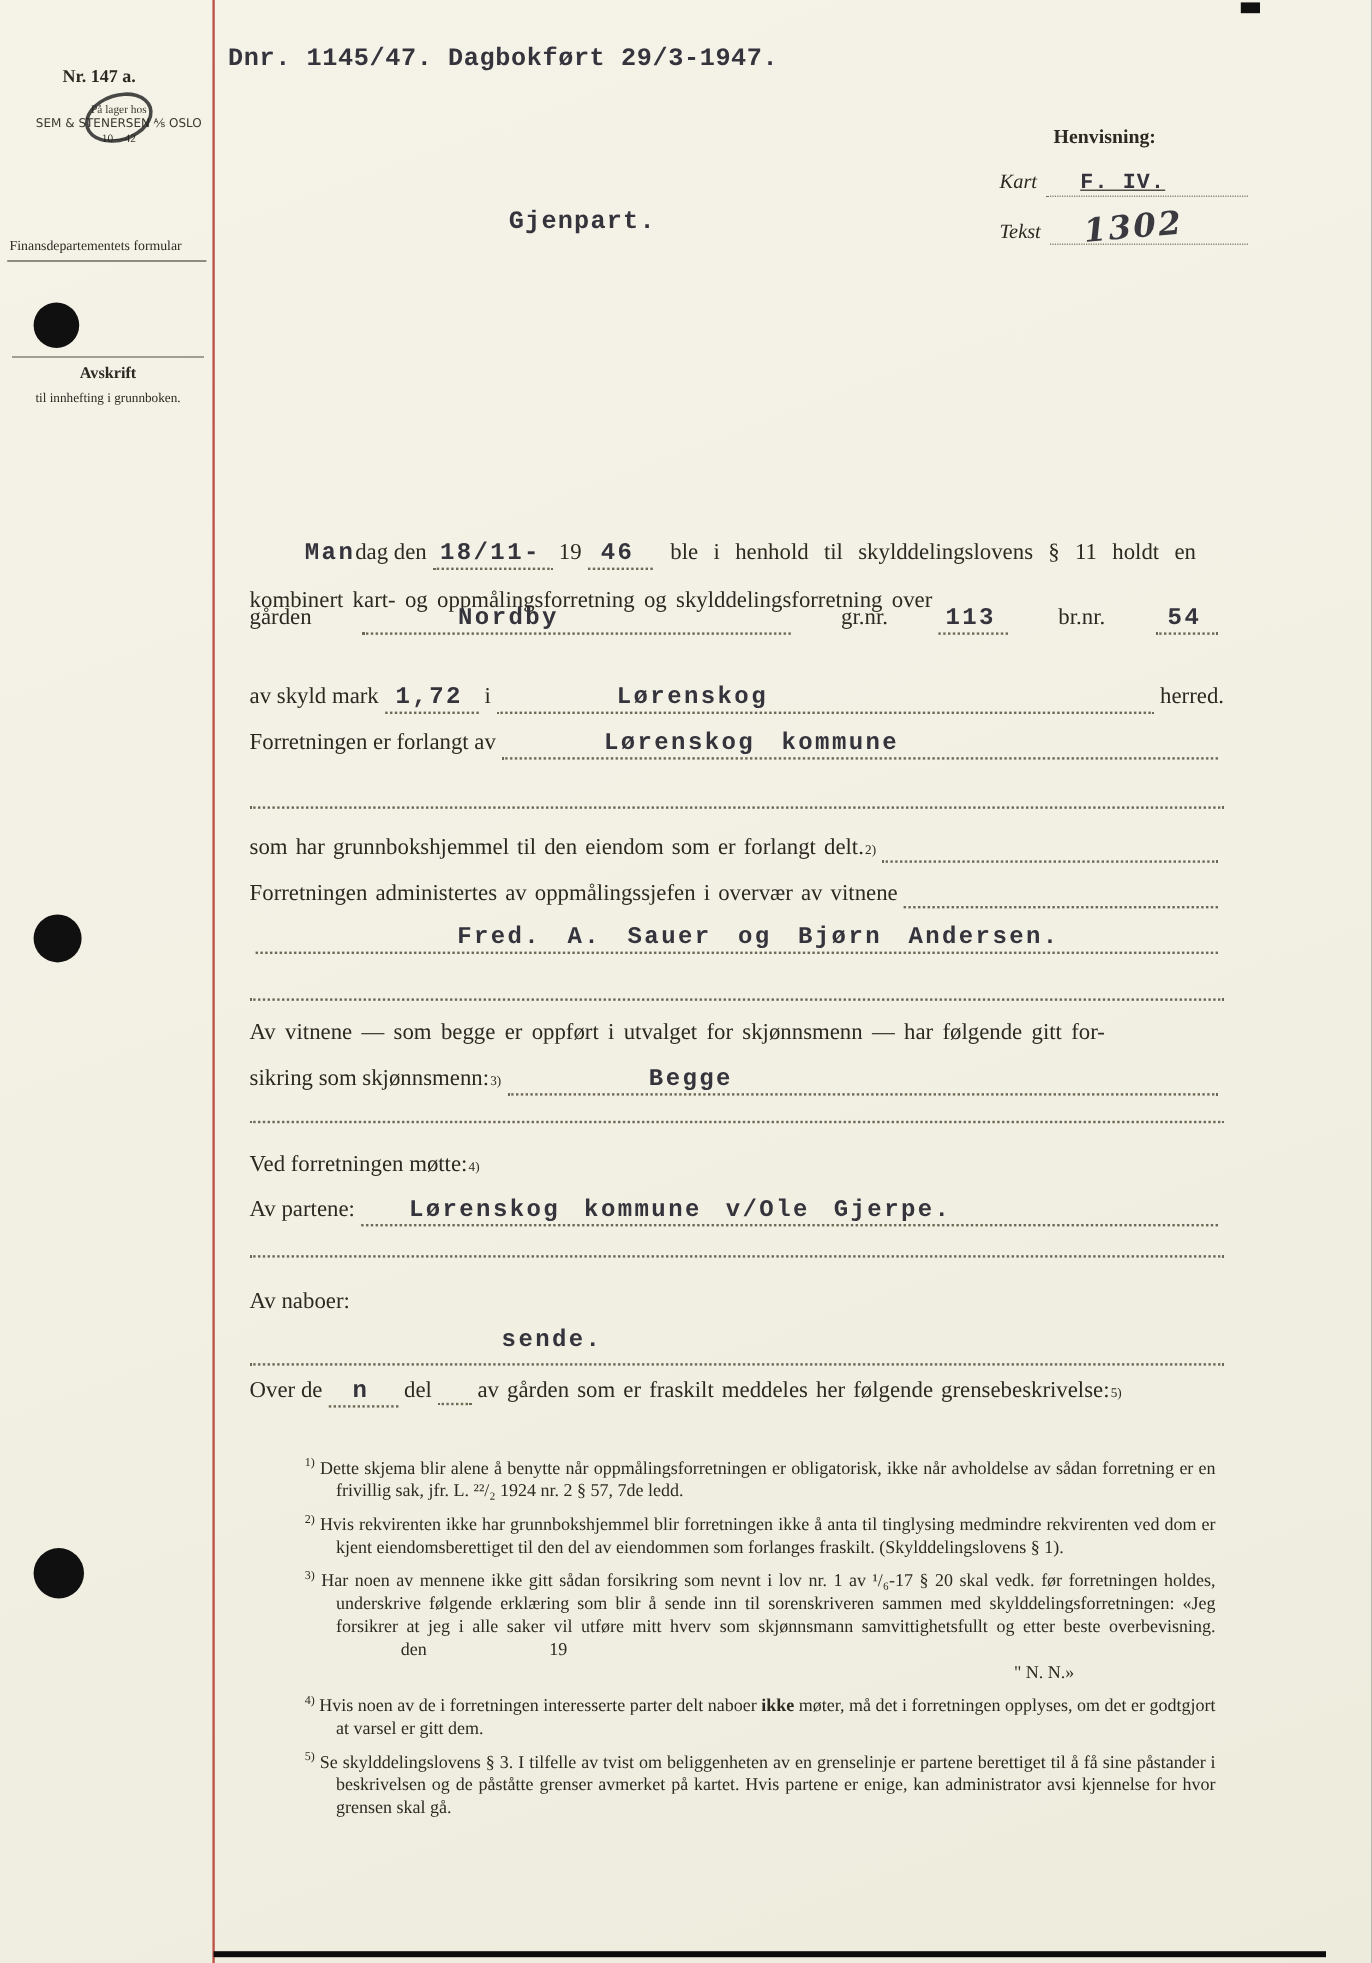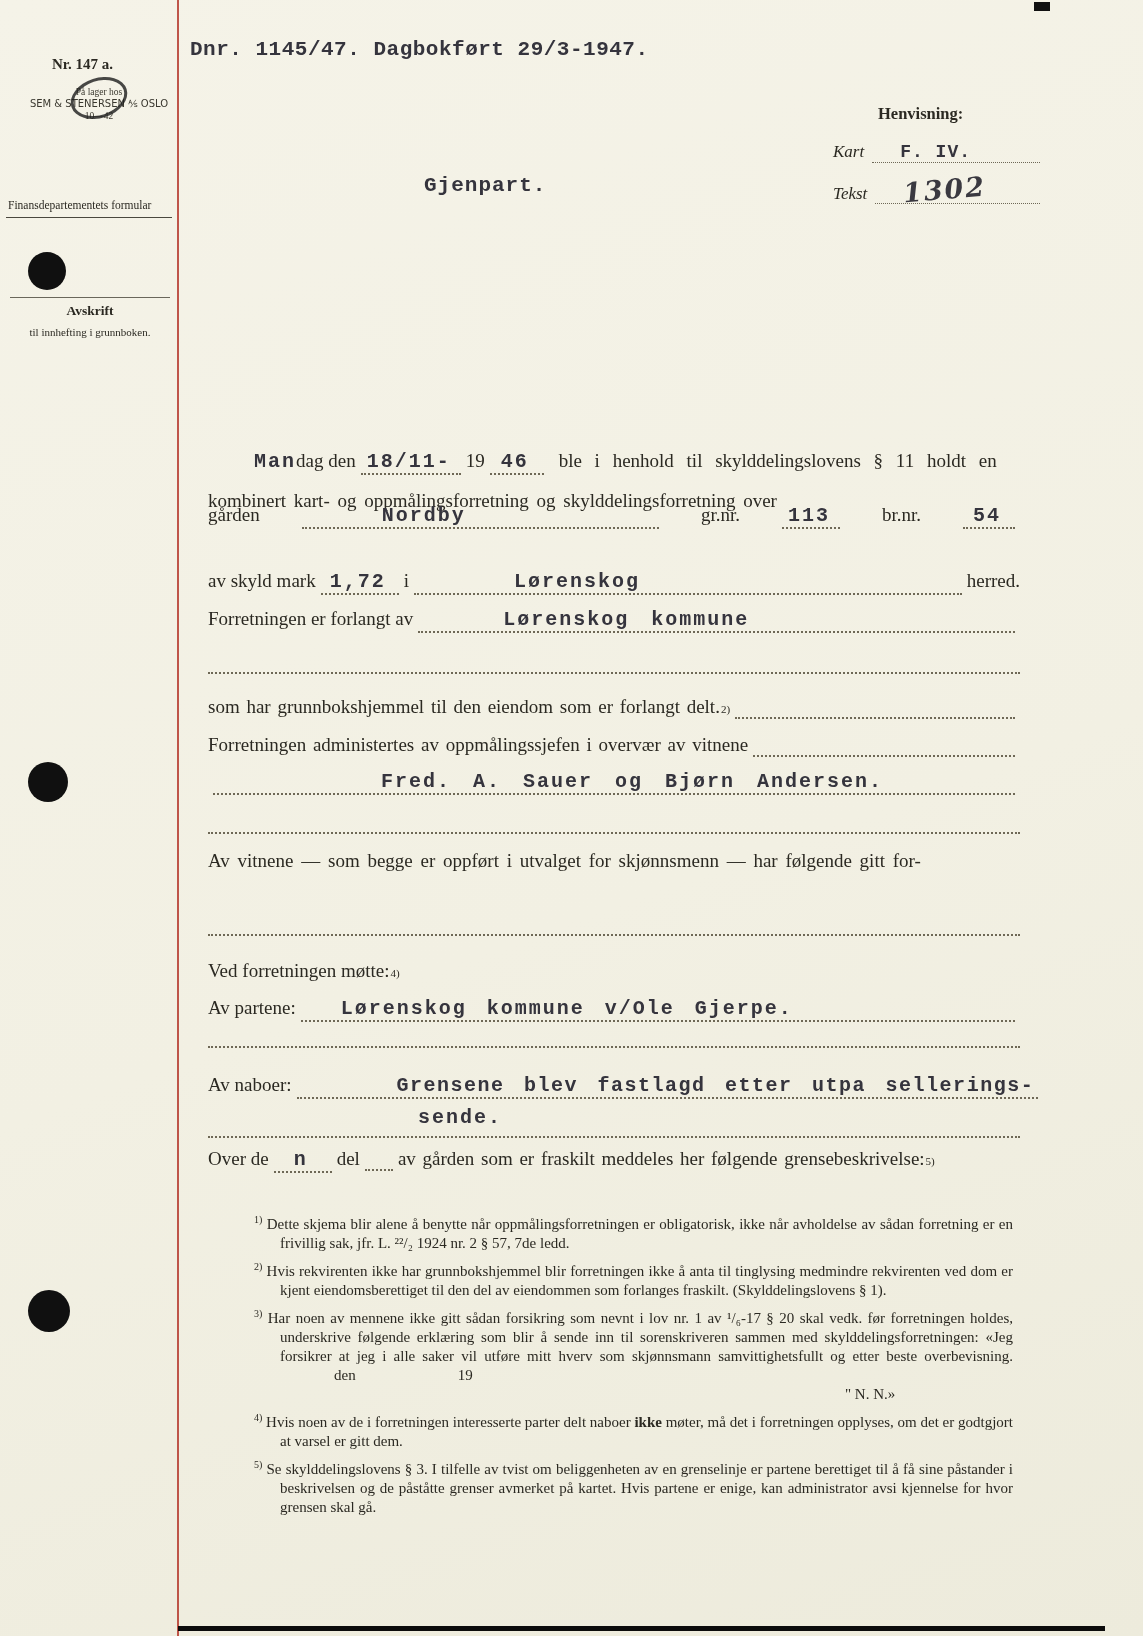--- a/index.html
+++ b/index.html
@@ -30,21 +30,21 @@
   
   .printed{font-family:"Liberation Serif","DejaVu Serif",serif;font-size:19px;color:#2b2922;white-space:nowrap;}
   .typed{font-family:"Liberation Mono","DejaVu Sans Mono",monospace;font-weight:700;font-size:20px;color:#35343d;letter-spacing:2px;white-space:nowrap;}
   .journal{position:absolute;left:190px;top:38px;letter-spacing:.5px;font-size:21px;}
   .gjenpart{position:absolute;left:424px;top:174px;font-size:21px;letter-spacing:1px;}
 
   
   .henvisning{position:absolute;left:878px;top:104px;font-size:16.5px;font-weight:bold;}
   .ref-row{position:absolute;left:833px;width:207px;display:flex;align-items:baseline;}
   .ref-label{font-style:italic;font-size:17px;white-space:nowrap;}
-  .ref-fill{flex:1;border-bottom:1px dotted #6e6856;margin-left:8px;text-align:left;padding-left:28px;white-space:nowrap;}
+  .ref-fill{flex:1;border-bottom:1px dotted #6e6856;margin-left:8px;text-align:left;padding-left:28px;white-space:nowrap;text-decoration:underline;}
   .ref-fill .typed{font-size:18px;letter-spacing:1px;}
   .handwritten{font-family:"DejaVu Serif",serif;font-style:italic;font-weight:700;font-size:27px;color:#3a3940;display:inline-block;transform:rotate(-5deg);letter-spacing:2px;line-height:20px;}
 
   
   .title{position:absolute;left:208px;right:123px;top:360px;text-align:center;
          font-family:"Liberation Sans","DejaVu Sans",sans-serif;font-weight:700;font-size:27px;color:#24231e;letter-spacing:.3px;}
   .title sup{font-size:13px;}
 
   
   .row{position:absolute;left:208px;right:123px;display:flex;align-items:baseline;height:30px;}
@@ -152,38 +152,42 @@
   <div class="row" style="top:770px;text-align:center;">
     <span class="fill" style="padding-left:40px;"><span class="typed" style="word-spacing:8px;">Fred. A. Sauer og Bjørn Andersen.</span></span>
   </div>
 
   <div class="dotline" style="top:832px;"></div>
 
   <div class="row" style="top:850px;">
     <span class="printed" style="word-spacing:3px;">Av vitnene — som begge er oppført i utvalget for skjønnsmenn — har følgende gitt for-</span>
   </div>
 
+  <div class="row" style="top:888px;">
+    <span class="printed">sikring som skjønnsmenn:</span>
+      <sup class="note">3)</sup>
+    <span class="fill" style="padding-left:118px;"><span class="typed">Begge</span></span>
+  </div>
 
   <div class="dotline" style="top:934px;"></div>
 
   <div class="row" style="top:960px;">
     <span class="printed">Ved forretningen møtte:</span>
       <sup class="note">4)</sup>
   </div>
 
   <div class="row" style="top:997px;">
     <span class="printed">Av partene:</span>
     <span class="fill" style="padding-left:40px;"><span class="typed" style="word-spacing:6px;">Lørenskog kommune v/Ole Gjerpe.</span></span>
   </div>
 
   <div class="dotline" style="top:1046px;"></div>
 
   <div class="row" style="top:1074px;text-align:center;">
     <span class="printed">Av naboer:</span>
-    <span class="fill" style="padding-left:100px;"><span class="typed" style="word-spacing:6px;letter-spacing:1.5px;">Grensene blev fastlagd etter utpa sellerings-</span></span>
   </div>
 
   <div class="row" style="top:1106px;">
     <span class="typed" style="margin-left:210px;">sende.</span>
   </div>
 
   <div class="dotline" style="top:1136px;"></div>
 
   <div class="row" style="top:1148px;">
     <span class="printed">Over de</span>

